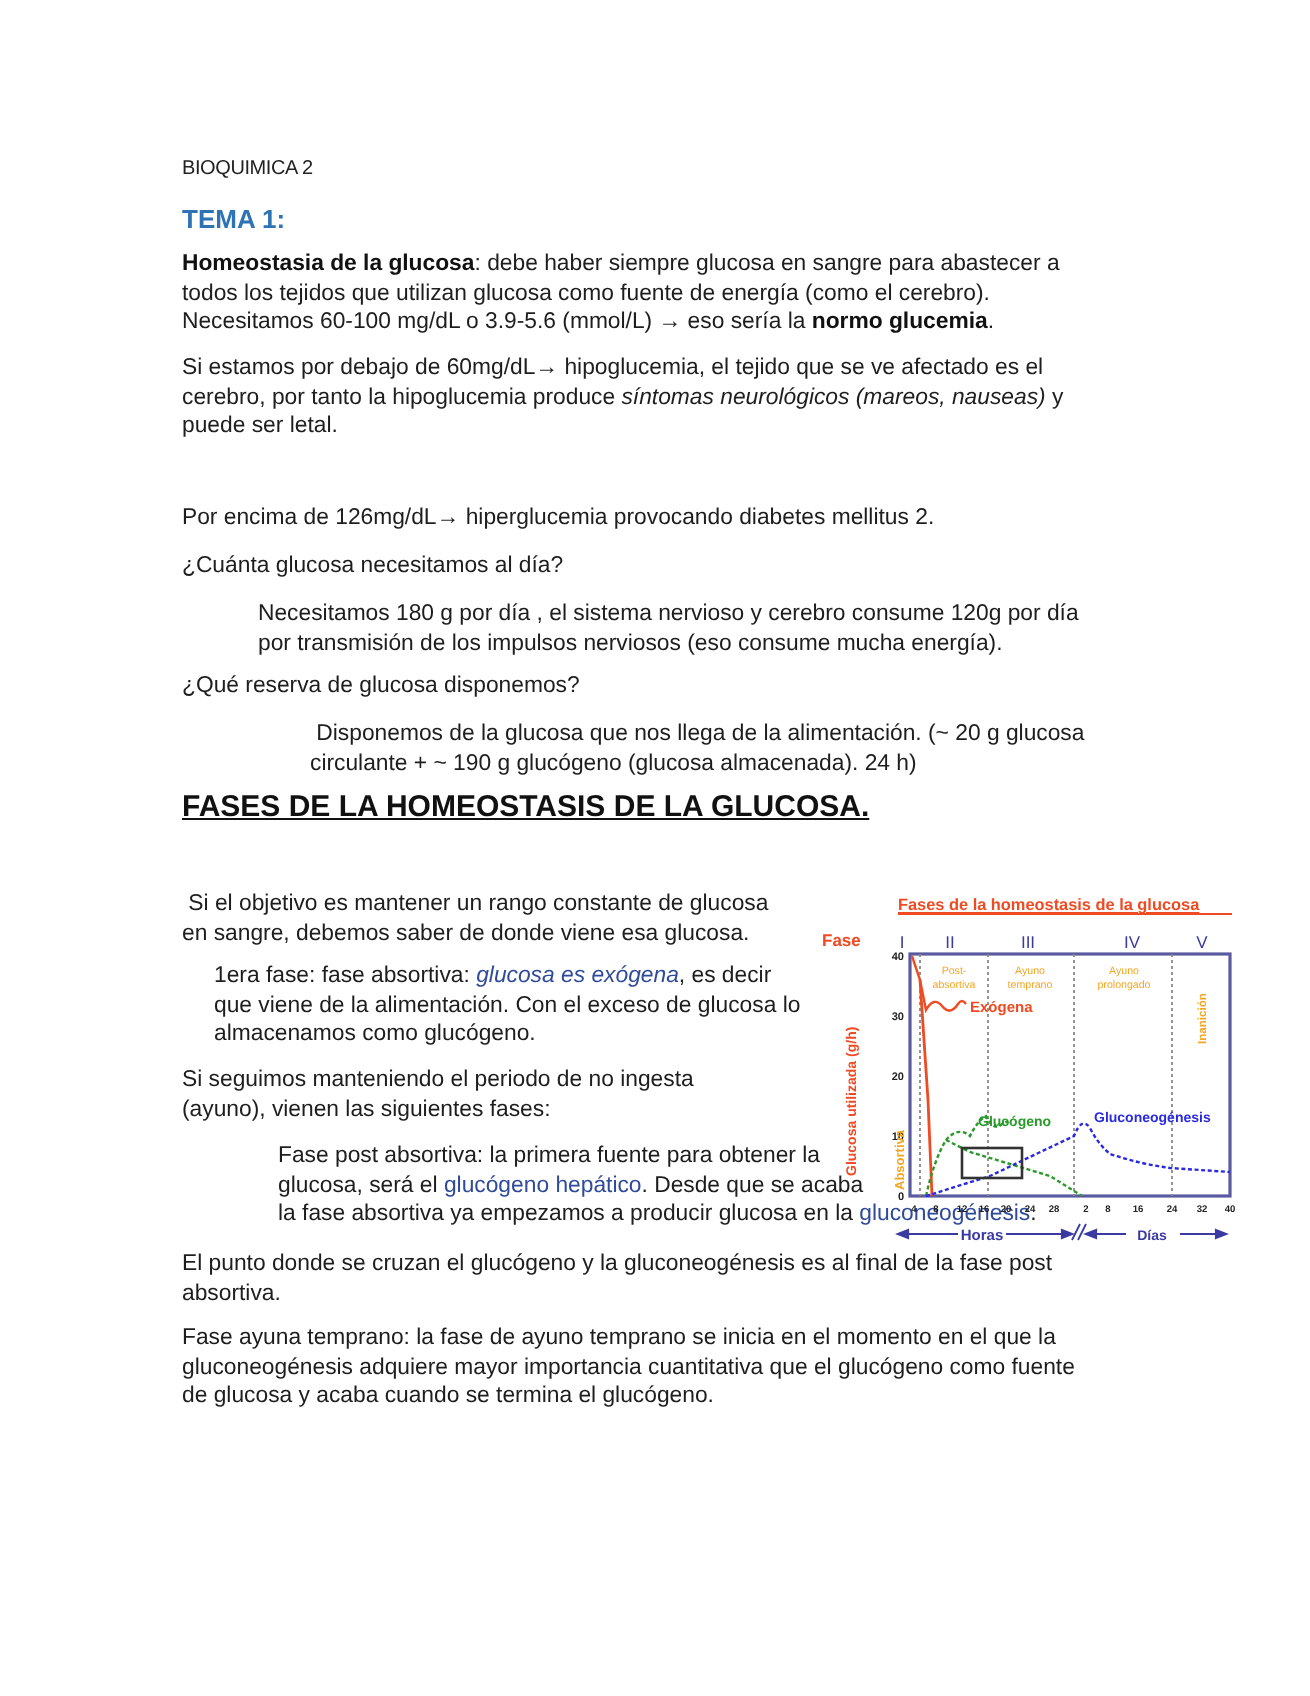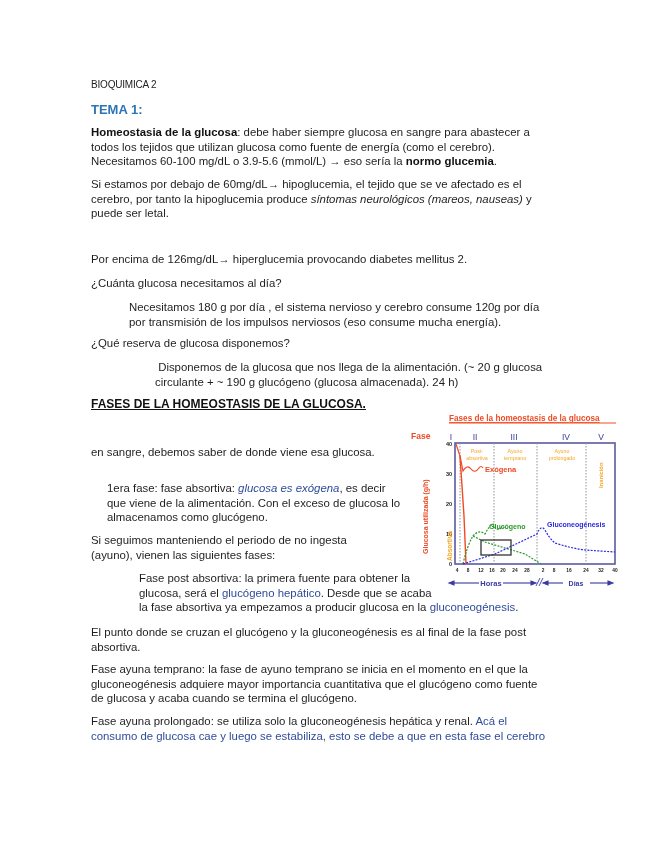--- a/index.html
+++ b/index.html
@@ -5,22 +5,22 @@
   html, body { margin:0; padding:0; background:#ffffff; }
   body { width:655px; height:848px; position:relative; overflow:hidden;
          font-family:"Liberation Sans", sans-serif; color:#1e1e1e; }
   .page { position:absolute; left:0; top:0; width:557px; height:848px;text-decoration:underline; }
   .p { position:absolute; font-size:11.4px; line-height:14.6px; margin:0; }
   .hdr { font-size:10px; letter-spacing:-0.2px; color:#222; }
   .tema { font-size:13px; font-weight:bold; color:#2e74b5; }
   .blue { color:#2f4b9a; }
   .it { font-style:italic; }
   b { font-weight:bold; color:#111; }
-  .uline { font-weight:bold; text-decoration:underline; color:#111; font-size:12px; }
-  .chart-wrap { position:absolute; left:405px; top:406px; width:225px; height:185px; }
+  .uline { font-weight:bold; text-decoration:underline; color:#111; font-size:15px; }
+  .chart-wrap { position:absolute; left:405px; top:440px; width:225px; height:185px; }
   svg text { font-family:"Liberation Sans", sans-serif; }
 </style>
 </head>
 <body>
 
 <div class="page">
 
   <div class="p hdr" style="left:91px;top:78px;">BIOQUIMICA 2</div>
 
   <div class="p tema" style="left:91px;top:103px;">TEMA 1:</div>
@@ -48,20 +48,21 @@
   <div class="p" style="left:91px;top:336px;">¿Qué reserva de glucosa disponemos?</div>
 
   <div class="p" style="left:129px;top:360px;margin-left:26px;">
     <div style="white-space:pre;"> Disponemos de la glucosa que nos llega de la alimentación. (~ 20 g glucosa</div>
     <div>circulante + ~ 190 g glucógeno (glucosa almacenada). 24 h)</div>
   </div>
 
   <div class="p uline" style="left:91px;top:397px;">FASES DE LA HOMEOSTASIS DE LA GLUCOSA.</div>
 
   <div class="p" style="left:91px;top:445px;">
+    <div style="white-space:pre;"> Si el objetivo es mantener un rango constante de glucosa</div>
     <div>en sangre, debemos saber de donde viene esa glucosa.</div>
   </div>
 
   <div class="p" style="left:91px;top:481px;margin-left:16px;">
     <div><span>1era fase: fase absortiva: </span><span class="blue it">glucosa es exógena</span><span>, es decir</span></div>
     <div>que viene de la alimentación. Con el exceso de glucosa lo</div>
     <div>almacenamos como glucógeno.</div>
   </div>
 
   <div class="p" style="left:91px;top:533px;">
@@ -79,24 +80,20 @@
     <div>El punto donde se cruzan el glucógeno y la gluconeogénesis es al final de la fase post</div>
     <div>absortiva.</div>
   </div>
 
   <div class="p" style="left:91px;top:662px;">
     <div>Fase ayuna temprano: la fase de ayuno temprano se inicia en el momento en el que la</div>
     <div>gluconeogénesis adquiere mayor importancia cuantitativa que el glucógeno como fuente</div>
     <div>de glucosa y acaba cuando se termina el glucógeno.</div>
   </div>
 
-  <div class="p" style="left:91px;top:714px;">
-    <div><span>Fase ayuna prolongado: se utiliza solo la gluconeogénesis hepática y renal. </span><span class="blue">Acá el</span></div>
-    <div class="blue">consumo de glucosa cae y luego se estabiliza, esto se debe a que en esta fase el cerebro</div>
-  </div>
 
   <div class="chart-wrap">
     <svg width="225" height="185" viewBox="0 0 225 185" xmlns="http://www.w3.org/2000/svg">
 
       <text x="44" y="15" font-size="8.2" font-weight="bold" fill="#f04a23" text-decoration="underline">Fases de la homeostasis de la glucosa</text>
       <line x1="44" y1="17" x2="211" y2="17" stroke="#f04a23" stroke-width="1"></line>
 
       <text x="6" y="33" font-size="8.5" font-weight="bold" fill="#f04a23">Fase</text>
       <text x="46" y="34" font-size="8.5" fill="#3a3aa0" text-anchor="middle">I</text>
       <text x="70" y="34" font-size="8.5" fill="#3a3aa0" text-anchor="middle">II</text>

